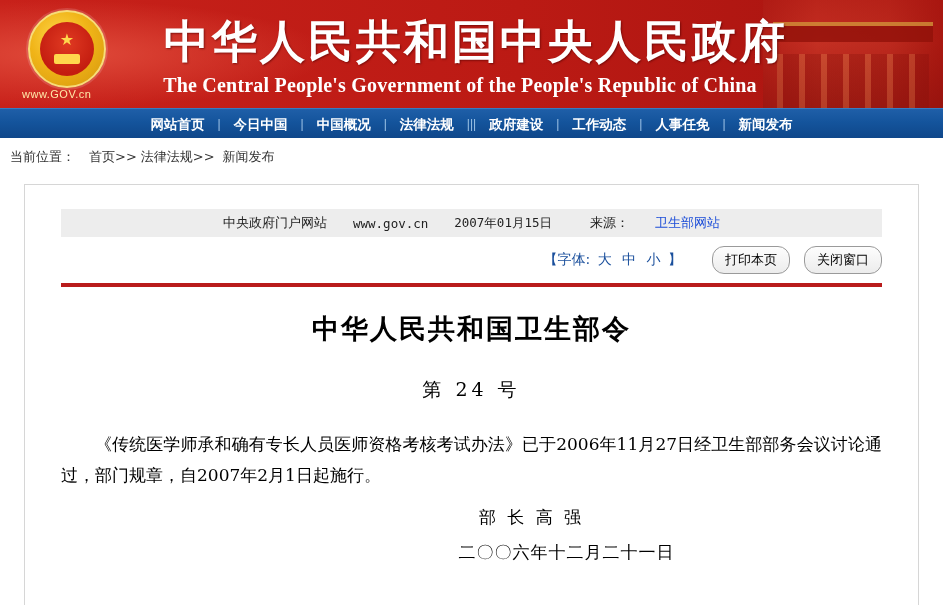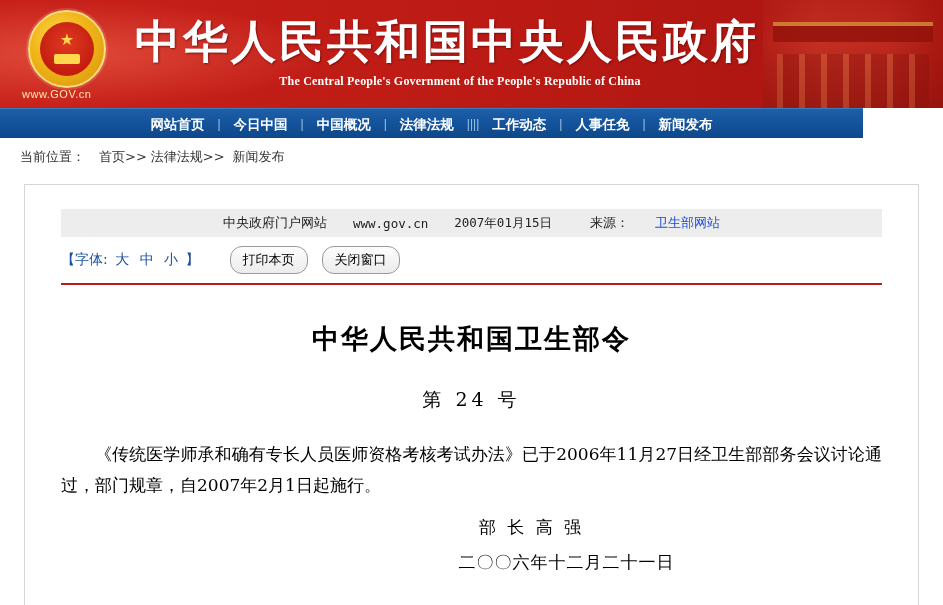--- a/index.html
+++ b/index.html
@@ -88,47 +88,47 @@
   .gov-url {
     position: absolute;
     left: 22px; top: 88px;
     color: #ffe9a8;
     font-size: 11px;
     letter-spacing: 0.5px;
     font-family: "Liberation Sans", sans-serif;
   }
   .banner-title {
     position: absolute;
-    left: 107px; top: 12px;
+    left: 136px; top: 12px;
     width: 680px;
     text-align: center;
     color: #ffffff;
     font-family: "DejaVu Serif", serif;
     font-weight: bold;
     font-size: 45px;
     letter-spacing: 3px;
     text-shadow: 1px 1px 2px rgba(80,0,0,0.6);
     white-space: nowrap;
   }
   .banner-subtitle {
     position: absolute;
     left: 120px; top: 74px;
     width: 680px;
     text-align: center;
     color: #ffffff;
     font-family: "Liberation Serif", serif;
     font-weight: bold;
-    font-size: 12px;
+    font-size: 20px;
     letter-spacing: 0.2px;
     white-space: nowrap;
   }
 
   
   .navbar {
-    width: 863px;
+    width: 943px;
     height: 30px;
     background: linear-gradient(to bottom, #1f5fa8 0%, #14549c 45%, #0f478a 100%);
     border-top: 1px solid #3a7bc0;
     display: flex;
     align-items: center;
     justify-content: center;
     box-sizing: border-box;
   }
   .nav-list {
     display: flex;
@@ -153,21 +153,21 @@
   }
 
   
   .breadcrumb-bar {
     width: 943px;
     height: 38px;
     background: #ffffff;
     display: flex;
     align-items: center;
     box-sizing: border-box;
-    padding-left: 20px;
+    padding-left: 10px;
     border-bottom: 1px solid #ffffff;
   }
   .breadcrumb-label {
     font-size: 13px;
     color: #333;
     font-family: "DejaVu Sans", sans-serif;
     margin-right: 14px;
   }
   .breadcrumb-link {
     font-size: 13px;
@@ -217,23 +217,23 @@
     font-family: "DejaVu Sans Mono", monospace;
     font-size: 12.5px;
   }
   .source-bar .src-label { margin-left: 12px; }
   .source-bar .src-value { color: #1d4ed8; cursor: pointer; }
 
   .toolbar {
     height: 46px;
     display: flex;
     align-items: center;
-    justify-content: flex-start;
+    justify-content: flex-end;
     gap: 14px;
-    border-bottom: 2px solid #b91c1c;
+    border-bottom: 4px solid #b91c1c;
   }
   .fontsize-group {
     font-size: 14px;
     color: #1a4f9c;
     font-family: "DejaVu Sans", sans-serif;
     margin-right: 16px;
   }
   .fontsize-group .bracket { color: #1a4f9c; }
   .fontsize-group .fs-opt {
     cursor: pointer;
@@ -251,21 +251,21 @@
     cursor: pointer;
   }
 
   .doc-title {
     text-align: center;
     font-family: "DejaVu Serif", serif;
     font-weight: bold;
     font-size: 27px;
     letter-spacing: 2px;
     color: #000;
-    margin-top: 36px;
+    margin-top: 24px;
   }
   .doc-number {
     text-align: center;
     font-family: "DejaVu Serif", serif;
     font-size: 19px;
     letter-spacing: 4px;
     color: #000;
     margin-top: 30px;
   }
   .doc-body {
@@ -321,20 +321,21 @@
     <span class="nav-item">网站首页</span>
     <span class="nav-sep">|</span>
     <span class="nav-item">今日中国</span>
     <span class="nav-sep">|</span>
     <span class="nav-item">中国概况</span>
     <span class="nav-sep">|</span>
     <span class="nav-item">法律法规</span>
     <span class="nav-sep">|</span>
     <span class="nav-sep">|</span>
     <span class="nav-sep">|</span>
+    <span class="nav-item">政府建设</span>
     <span class="nav-sep">|</span>
     <span class="nav-item">工作动态</span>
     <span class="nav-sep">|</span>
     <span class="nav-item">人事任免</span>
     <span class="nav-sep">|</span>
     <span class="nav-item">新闻发布</span>
   </div>
 </div>
 
 <div class="breadcrumb-bar">

